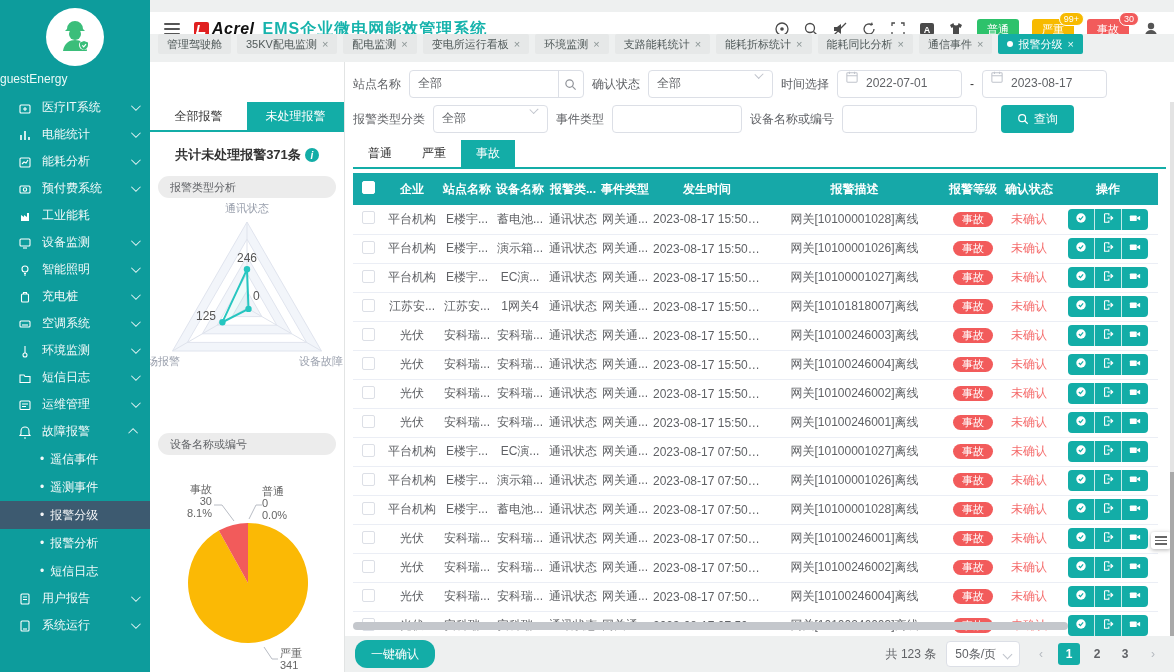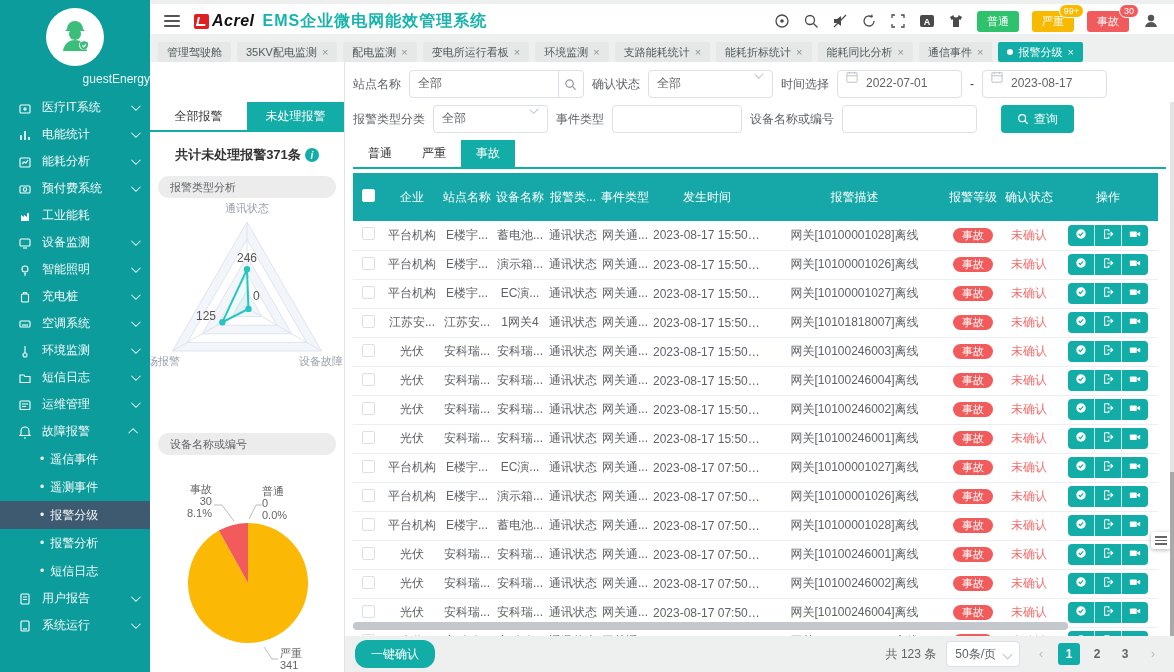--- a/index.html
+++ b/index.html
@@ -3,47 +3,47 @@
 <meta charset="utf-8">
 <style>
   * { box-sizing: border-box; margin: 0; padding: 0; }
   html,body { width:1174px; height:672px; overflow:hidden; }
   body { font-family:"Liberation Sans","DejaVu Sans",sans-serif; font-size:12px; color:#333;
          background:#eef0f0; position:relative; }
 
   
   .sidebar { position:absolute; left:0; top:0; width:150px; height:672px; background:#0d9c9c; z-index:3; }
   .logo-wrap { width:58px; height:58px; border-radius:50%; background:#fff; margin:8px auto 6px; display:flex; align-items:center; justify-content:center; }
-  .username { text-align:right; color:#eafaf8; font-size:12px; margin-bottom:8px; }
+  .username { text-align:left; color:#eafaf8; font-size:12px; margin-bottom:8px; }
   .menu-item { height:27px; display:flex; align-items:center; padding:0 12px 0 18px; color:rgba(255,255,255,.95); cursor:pointer; }
   .mi-icon { width:16px; height:14px; margin-right:8px; display:inline-flex; }
   .mi-label { flex:1; font-size:12px; }
   .chev { width:7px; height:7px; border-right:1.4px solid rgba(255,255,255,.85); border-bottom:1.4px solid rgba(255,255,255,.85); transform:rotate(45deg) translateY(-2px); }
   .chev.up { transform:rotate(-135deg) translateY(-2px); }
   .submenu { background:#0d9c9c; }
   .sub-item { height:28px; display:flex; align-items:center; padding-left:40px; color:rgba(255,255,255,.95); cursor:pointer; }
   .sub-item .dot { margin-right:6px; font-size:12px; }
   .sub-item.active { background:#3d5a70; }
 
   
-  .topbar { position:absolute; left:150px; top:4px; width:1024px; height:34px; background:#fff; display:flex; align-items:center; padding:4px 14px;text-align:center; }
+  .topbar { position:absolute; left:150px; top:12px; width:1024px; height:34px; background:#fff; display:flex; align-items:center; padding:4px 14px;text-align:center; }
   .hamburger { width:16px; height:12px; display:inline-flex; flex-direction:column; justify-content:space-between; margin-right:14px; cursor:pointer; }
   .hamburger i { display:block; height:2px; background:#555; border-radius:1px; }
   .brand-mark { width:15px; height:15px; background:#e02020; border-radius:2px; position:relative; margin-right:3px; }
   .brand-mark::after { content:""; position:absolute; left:3px; top:3px; width:7px; height:7px; border-left:2px solid #fff; border-bottom:2px solid #fff; transform:skewX(-12deg); }
   .brand-name { font-size:16px; font-weight:bold; font-style:italic; color:#111; margin-right:8px; letter-spacing:.5px; }
   .app-title { font-size:16px; font-weight:bold; color:#17b3ac; letter-spacing:1px; }
   .top-icons { margin-left:auto; display:flex; align-items:center; gap:13px; }
   .tico { display:inline-flex; cursor:pointer; }
   .tbadge-wrap { position:relative; display:inline-flex; cursor:pointer; }
   .tbadge { color:#fff; font-size:11px; padding:3px 10px; border-radius:3px; }
   .tcount { position:absolute; top:-7px; right:-10px; color:#fff; font-size:9px; padding:1px 4px; border-radius:8px; border:1px solid #fff; }
 
   
-  .navtabs { position:absolute; left:150px; top:34px; width:1024px; height:28px; background:#eef0f0; display:flex; align-items:flex-end; padding:0 8px; gap:6px; }
+  .navtabs { position:absolute; left:150px; top:34px; width:1024px; height:28px; background:#eef0f0; display:flex; align-items:flex-start; padding:0 8px; gap:6px; }
   .ntab { background:#e6e8e8; color:#515a5a; font-size:11px; height:20px; display:inline-flex; align-items:center; padding:0 9px; border-radius:2px; cursor:pointer; gap:5px; }
   .ntab .x { color:#8a9494; font-size:11px; }
   .ntab.active { background:#13ada7; color:#fff; }
   .ntab.active .x { color:#eafaf8; }
   .ntab .adot { width:6px; height:6px; border-radius:50%; background:#fff; display:inline-block; }
 
   
   .summary { position:absolute; left:150px; top:62px; width:195px; height:610px; background:#fff; border-right:1px solid #e2e4e4; z-index:2; }
   .sum-tabs { display:flex; height:30px; border-bottom:2px solid #13ada7;margin-top:40px; }
   .stab { flex:1; display:flex; align-items:center; justify-content:center; font-size:12px; color:#333; background:#fff; cursor:pointer; }
@@ -65,21 +65,21 @@
   .f-box input { border:0; outline:0; height:24px; padding:0 8px; font-size:12px; color:#606266; width:100%; background:transparent; font-family:inherit; }
   .suffix-search { border-left:1px solid #dcdfe6; width:30px; height:100%; display:flex; align-items:center; justify-content:center; cursor:pointer; }
   .sel-chev { width:7px; height:7px; border-right:1.3px solid #c0c4cc; border-bottom:1.3px solid #c0c4cc; transform:rotate(45deg); margin-right:10px; }
   .cal { margin-left:8px; display:inline-flex; }
   .query-btn { background:#13ada7; color:#fff; border:0; border-radius:4px; height:28px; padding:0 16px; font-size:12px; display:inline-flex; align-items:center; gap:5px; cursor:pointer; font-family:inherit; }
   .level-tabs { display:flex; border-bottom:2px solid #13ada7; margin:2px 8px 0; }
   .ltab { padding:5px 15px; font-size:12px; color:#333; cursor:pointer; }
   .ltab.active { background:#13ada7; color:#fff; }
 
   table { border-collapse:collapse; table-layout:fixed; width:805px; margin:4px 8px 0; }
-  thead th { background:#16a8a8; color:#fff; font-size:12px; font-weight:normal; height:48px; text-align:center; overflow:hidden; white-space:nowrap; }
+  thead th { background:#16a8a8; color:#fff; font-size:12px; font-weight:bold; height:32px; text-align:center; overflow:hidden; white-space:nowrap; }
   tbody td { height:29px; text-align:center; font-size:12px; color:#606266; border-bottom:1px solid #ebeef5; overflow:hidden; white-space:nowrap; text-overflow:ellipsis; padding:0 2px; }
   .cbx { width:13px; height:13px; border:1px solid #dcdfe6; border-radius:2px; background:#fff; display:inline-block; cursor:pointer; }
   thead .cbx { border-color:#fff; }
   .lvl-badge { display:inline-block; background:#f25b5b; color:#fff; border-radius:9px; padding:2px 9px; font-size:11px; line-height:1; }
   .st-red { color:#f56c6c; }
   .act-group { display:inline-flex; background:#13ada7; border-radius:4px; overflow:hidden; }
   .act-btn { padding:3px 7px; display:inline-flex; align-items:center; cursor:pointer; border-right:1px solid rgba(255,255,255,.75); }
   .act-btn:last-child { border-right:0; }
 
   .hscroll { position:absolute; left:8px; bottom:42px; width:715px; height:8px; background:#c4c7cc; border-radius:4px; cursor:pointer; }

